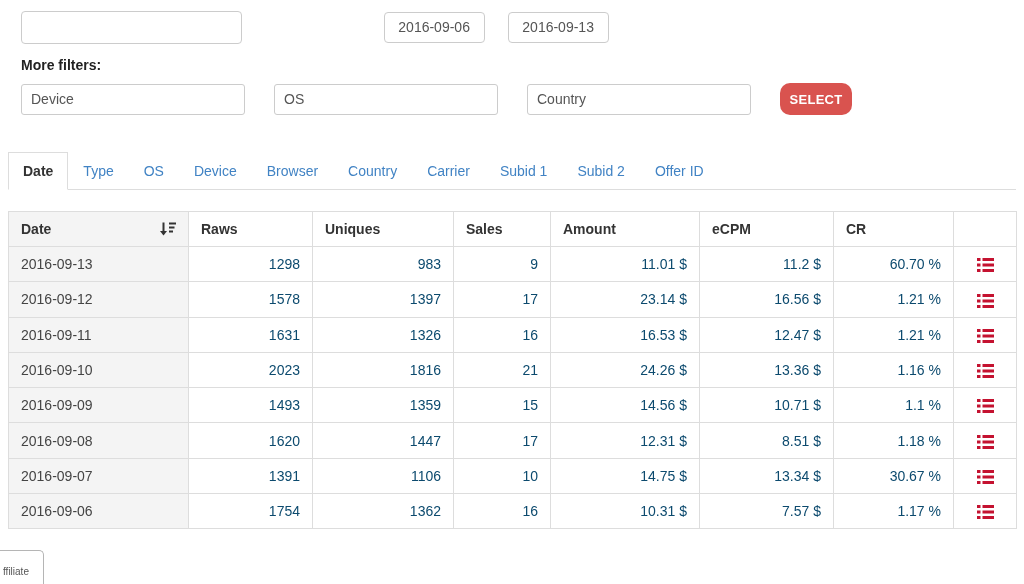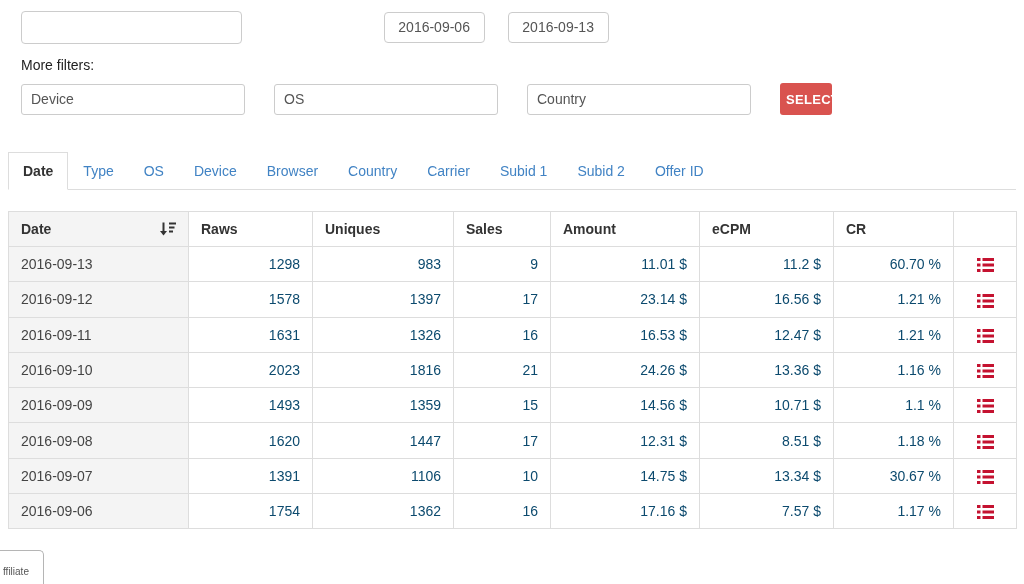--- a/index.html
+++ b/index.html
@@ -24,29 +24,29 @@
   }
   .segmented .seg:last-child{border-right:none;}
   .segmented .seg.active{background:var(--c-seg);color:#fff;border-color:var(--c-seg);}
   .date-input{
     width:101px;height:31px;text-align:center;border:1px solid #ccc;border-radius:4px;
     font-size:14px;color:#555;font-family:inherit;outline:none;background:#fff;
   }
   .date-from{margin-left:142px;}
   .date-to{margin-left:23px;}
   
-  .more-filters-label{font-weight:normal;font-size:14px;margin:13px 0 10px 21px;color:#222;}
+  .more-filters-label{font-weight:bold;font-size:14px;margin:13px 0 10px 21px;color:#222;}
   .filters-row{display:flex;align-items:center;padding-left:21px;}
   .filter-input{
     width:224px;height:31px;border:1px solid #ccc;border-radius:3px;padding:0 9px;
     font-size:14px;color:#555;font-family:inherit;outline:none;margin-right:29px;background:#fff;
   }
   .filter-input::placeholder{color:#555;opacity:1;}
   .select-btn{
-    width:52px;height:32px;background:var(--c-select);color:#fff;border:none;border-radius:3px;
+    width:72px;height:32px;background:var(--c-select);color:#fff;border:none;border-radius:10px;
     font-weight:bold;font-size:13px;font-family:inherit;cursor:pointer;letter-spacing:.3px;
   }
   
   .tabs{display:flex;align-items:flex-end;margin:37px 8px 0 8px;border-bottom:1px solid #ddd;}
   .tab{
     padding:10px 14px;font-size:14px;color:var(--c-tab-blue);cursor:pointer;white-space:nowrap;
     border:1px solid transparent;margin-bottom:-1px;
   }
   .tab.active{
     color:#333;font-weight:bold;background:#fff;
@@ -260,21 +260,21 @@
                 <rect x="5.5" y="5.5" width="11.5" height="3" fill="var(--c-icon-red)"></rect>
                 <rect x="0" y="11" width="3.5" height="3" fill="var(--c-icon-red)"></rect>
                 <rect x="5.5" y="11" width="11.5" height="3" fill="var(--c-icon-red)"></rect>
               </svg></span></td>
         </tr>
         <tr>
           <td class="date-cell">2016-09-06</td>
           <td class="num">1754</td>
           <td class="num">1362</td>
           <td class="num">16</td>
-          <td class="num">17.16 $</td>
+          <td class="num">10.31 $</td>
           <td class="num">7.57 $</td>
           <td class="num">1.17 %</td>
           <td class="icon-cell"><span class="row-icon"><svg width="17" height="14" viewBox="0 0 17 14">
                 <rect x="0" y="0" width="3.5" height="3" fill="var(--c-icon-red)"></rect>
                 <rect x="5.5" y="0" width="11.5" height="3" fill="var(--c-icon-red)"></rect>
                 <rect x="0" y="5.5" width="3.5" height="3" fill="var(--c-icon-red)"></rect>
                 <rect x="5.5" y="5.5" width="11.5" height="3" fill="var(--c-icon-red)"></rect>
                 <rect x="0" y="11" width="3.5" height="3" fill="var(--c-icon-red)"></rect>
                 <rect x="5.5" y="11" width="11.5" height="3" fill="var(--c-icon-red)"></rect>
               </svg></span></td>

